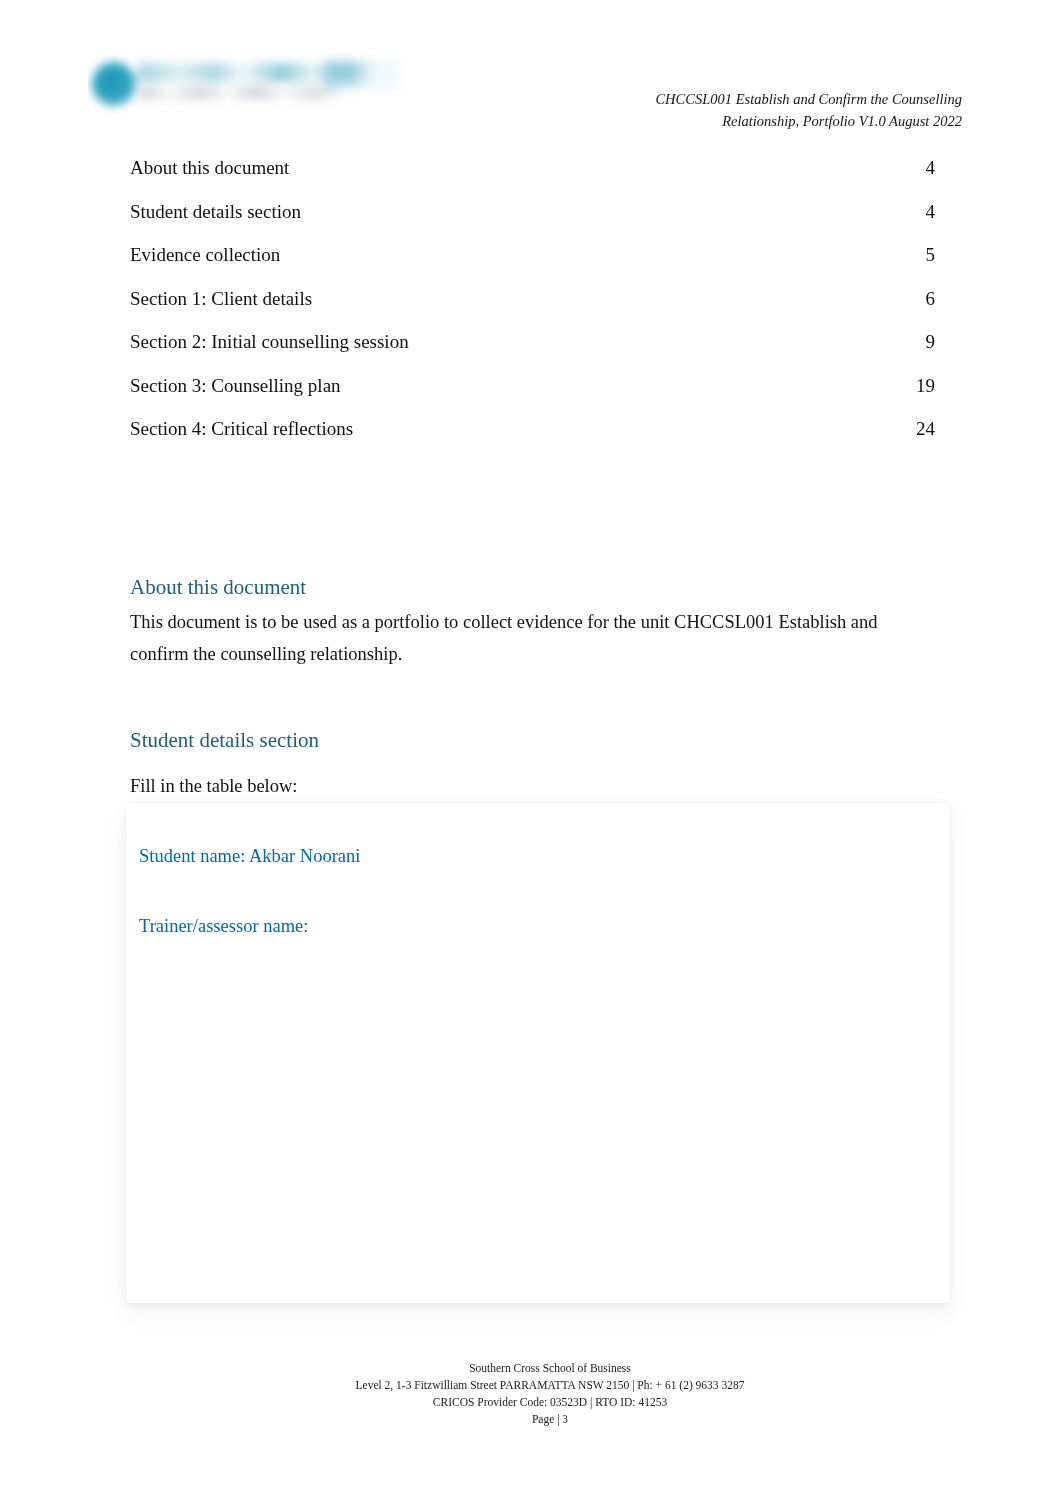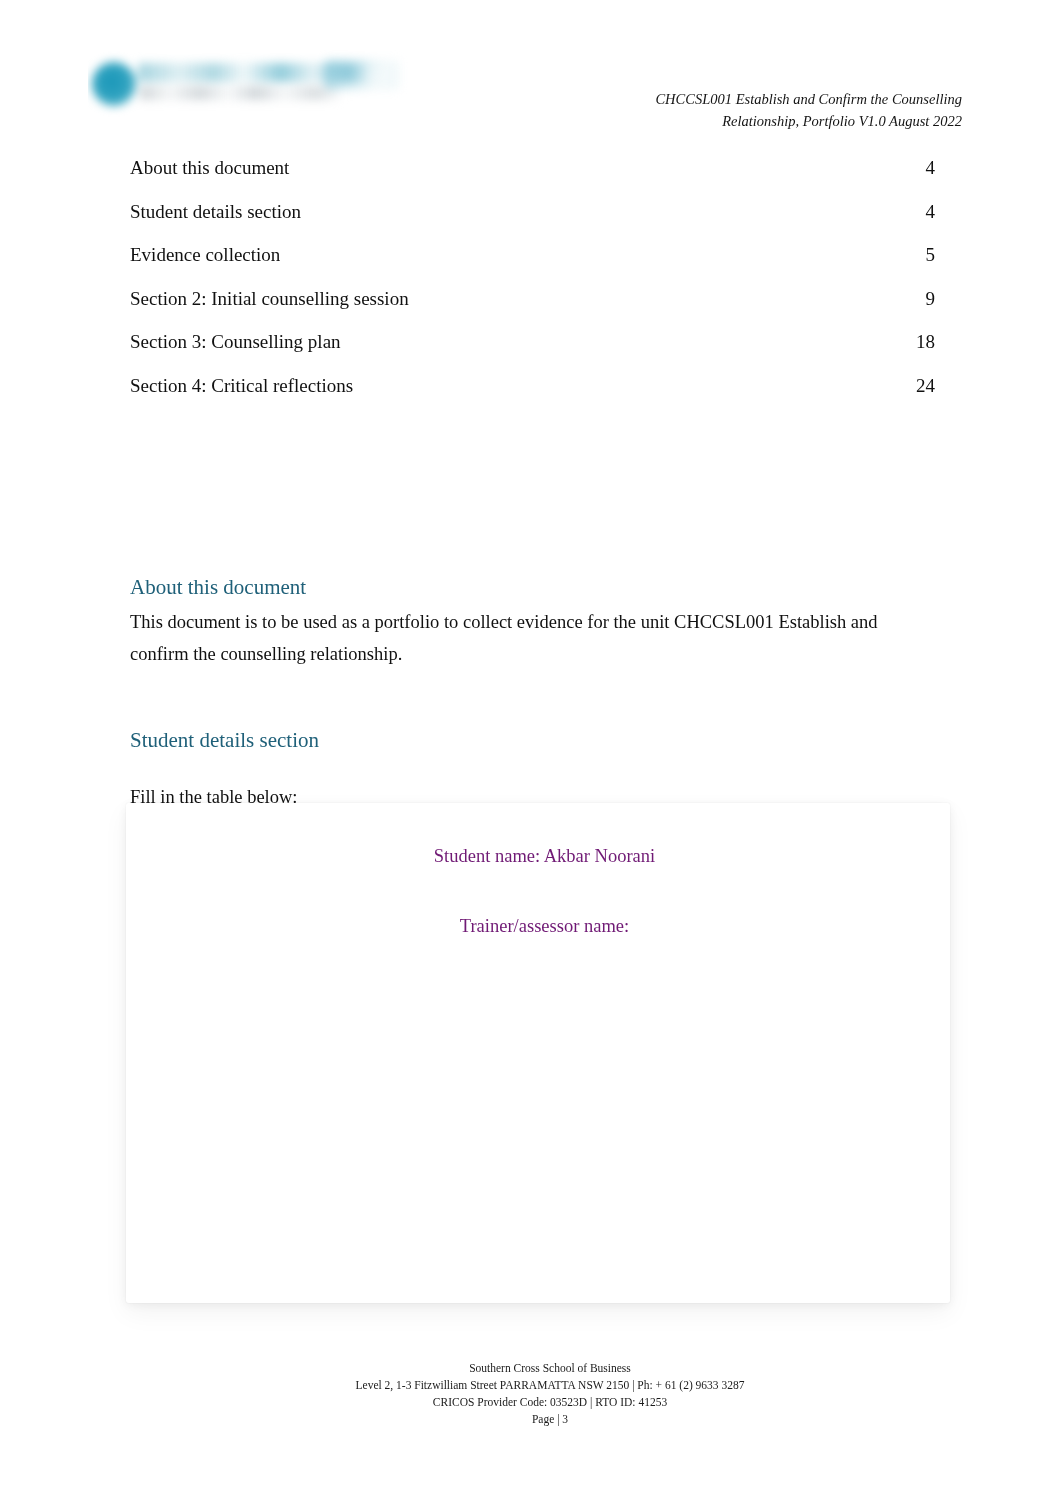--- a/index.html
+++ b/index.html
@@ -145,21 +145,21 @@
   .body-para {
     position: absolute;
     left: 130px;
     width: 800px;
     font-size: 18.5px;
     line-height: 32px;
     color: #111111;
     margin: 0;
   }
   #para-about { top: 606px; }
-  #para-fill  { top: 770px; margin-top: 11px; }
+  #para-fill  { top: 770px; }
 
   
   .details-box {
     position: absolute;
     left: 126px;
     top: 803px;
     width: 824px;
     height: 500px;
     background: #ffffff;
     border-radius: 3px;
@@ -167,23 +167,22 @@
       0 0 0 1px rgba(0,0,0,0.015),
       0 2px 10px rgba(0,0,0,0.055),
       0 10px 26px rgba(0,0,0,0.05);
   }
   .details-inner {
     padding: 40px 0 0 13px;
   }
   .detail-line {
     font-size: 18.5px;
     line-height: 26px;
-    color: #701a75;
+    color: #0369a1;
     margin: 0 0 44px 0;
-    text-align: center;
   }
   .detail-line:last-child { margin-bottom: 0; }
 
   
   .page-footer {
     position: absolute;
     left: 0;
     right: 0;
     top: 1360px;
     text-align: center;
@@ -226,29 +225,33 @@
     <div class="toc-row">
       <span class="toc-title">Student details section</span>
       <span class="toc-page">4</span>
     </div>
 
     <div class="toc-row">
       <span class="toc-title">Evidence collection</span>
       <span class="toc-page">5</span>
     </div>
 
+    <div class="toc-row">
+      <span class="toc-title">Section 1: Client details</span>
+      <span class="toc-page">6</span>
+    </div>
 
     <div class="toc-row">
       <span class="toc-title">Section 2: Initial counselling session</span>
       <span class="toc-page">9</span>
     </div>
 
     <div class="toc-row">
       <span class="toc-title">Section 3: Counselling plan</span>
-      <span class="toc-page">18</span>
+      <span class="toc-page">19</span>
     </div>
 
     <div class="toc-row">
       <span class="toc-title">Section 4: Critical reflections</span>
       <span class="toc-page">24</span>
     </div>
 
   </div>
 
   <h2 class="sec-heading" id="heading-about">About this document</h2>

